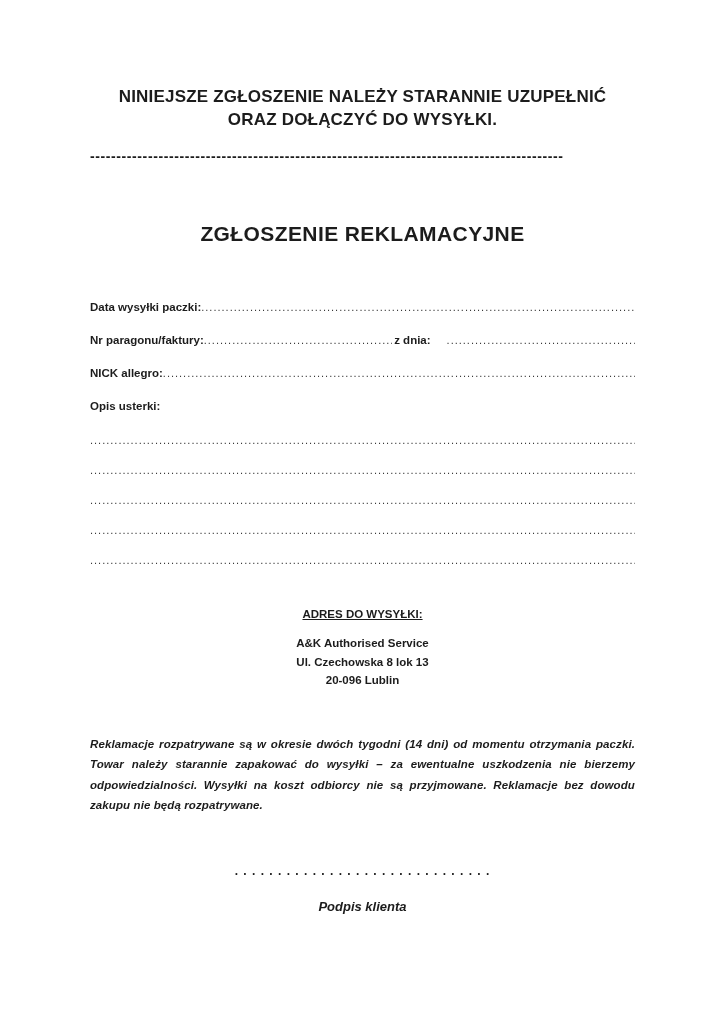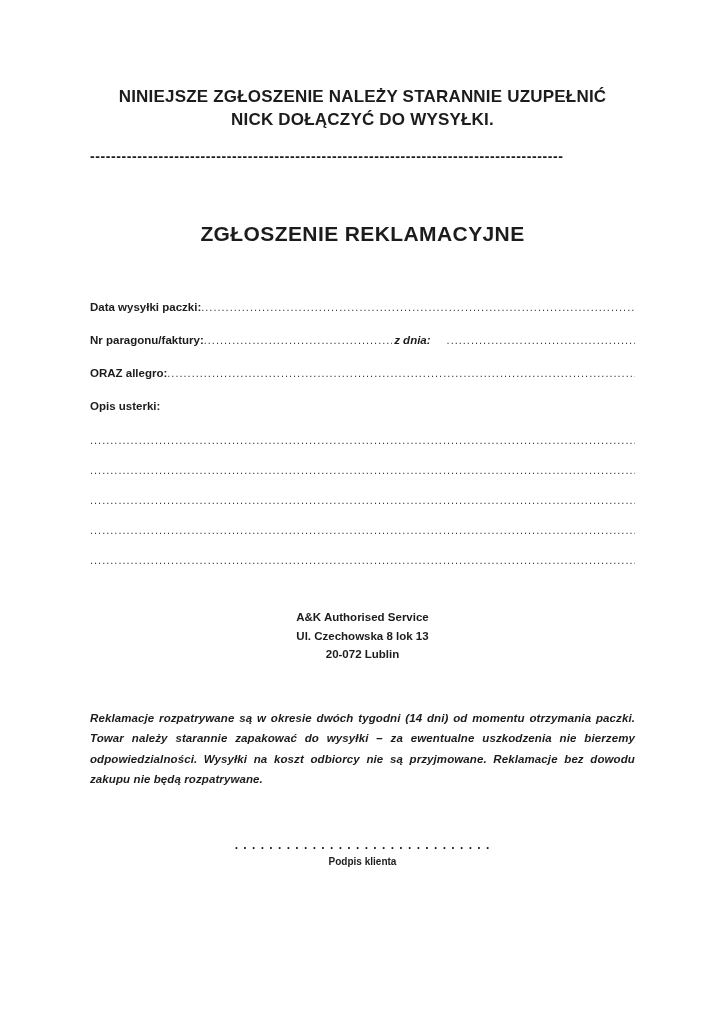--- a/index.html
+++ b/index.html
@@ -37,21 +37,21 @@
     letter-spacing: 0.4px;
   }
   .fields { margin-top: 55px; font-size: 11.5px; }
   .field-row {
     display: flex;
     align-items: baseline;
     margin-bottom: 21px;
     white-space: nowrap;
   }
   .field-label { font-weight: bold; flex: 0 0 auto; }
-  .field-label.mid { margin-left: 2px; margin-right: 16px; font-style: italic; }
+  .field-label.mid { margin-left: 2px; margin-right: 16px; }
   .dot-fill {
     flex: 1 1 0;
     overflow: hidden;
     white-space: nowrap;
     font-weight: normal;
     font-size: 11px;
     color: #3a3a3a;
     letter-spacing: 1px;
     min-width: 0;
   }
@@ -93,70 +93,72 @@
     margin-top: 48px;
     text-align: center;
   }
   .signature-dots {
     font-size: 12px;
     font-weight: bold;
     letter-spacing: 1px;
     white-space: nowrap;
   }
   .signature-label {
-    margin-top: 4px;
-    font-size: 10px;
+    margin-top: 21px;
+    font-size: 13px;
     font-weight: bold;
+    font-style: italic;
   }
 </style>
 </head>
 <body>
 
 <div class="page">
 
   <div class="doc-header">
     <div>NINIEJSZE ZGŁOSZENIE NALEŻY STARANNIE UZUPEŁNIĆ</div>
-    <div>NICK DOŁĄCZYĆ DO WYSYŁKI.</div>
+    <div>ORAZ DOŁĄCZYĆ DO WYSYŁKI.</div>
   </div>
 
   <div class="divider">------------------------------------------------------------------------------------------</div>
 
   <div class="doc-title">ZGŁOSZENIE REKLAMACYJNE</div>
 
   <div class="fields">
     <div class="field-row">
       <span class="field-label">Data wysyłki paczki:</span>
       <span class="dot-fill">........................................................................................................................................................................................................................................................</span>
     </div>
     <div class="field-row">
       <span class="field-label">Nr paragonu/faktury:</span>
       <span class="dot-fill">........................................................................................................................................................................................................................................................</span>
       <span class="field-label mid">z dnia:</span>
       <span class="dot-fill">........................................................................................................................................................................................................................................................</span>
     </div>
     <div class="field-row">
-      <span class="field-label">ORAZ allegro:</span>
+      <span class="field-label">NICK allegro:</span>
       <span class="dot-fill">........................................................................................................................................................................................................................................................</span>
     </div>
   </div>
 
   <div class="defect-label">Opis usterki:</div>
 
   <div class="desc-lines">
     <div class="desc-line">........................................................................................................................................................................................................................................................</div>
     <div class="desc-line">........................................................................................................................................................................................................................................................</div>
     <div class="desc-line">........................................................................................................................................................................................................................................................</div>
     <div class="desc-line">........................................................................................................................................................................................................................................................</div>
     <div class="desc-line">........................................................................................................................................................................................................................................................</div>
   </div>
 
   <div class="address-block">
+    <div class="address-heading">ADRES DO WYSYŁKI:</div>
     <div class="address-line">A&amp;K Authorised Service</div>
     <div class="address-line">Ul. Czechowska 8 lok 13</div>
-    <div class="address-line">20-072 Lublin</div>
+    <div class="address-line">20-096 Lublin</div>
   </div>
 
   <div class="notice">Reklamacje rozpatrywane są w okresie dwóch tygodni (14 dni) od momentu otrzymania paczki. Towar należy starannie zapakować do wysyłki – za ewentualne uszkodzenia nie bierzemy odpowiedzialności. Wysyłki na koszt odbiorcy nie są przyjmowane. Reklamacje bez dowodu zakupu nie będą rozpatrywane.</div>
 
   <div class="signature-block">
     <div class="signature-dots">. . . . . . . . . . . . . . . . . . . . . . . . . . . . . .</div>
     <div class="signature-label">Podpis klienta</div>
   </div>
 
 </div>

